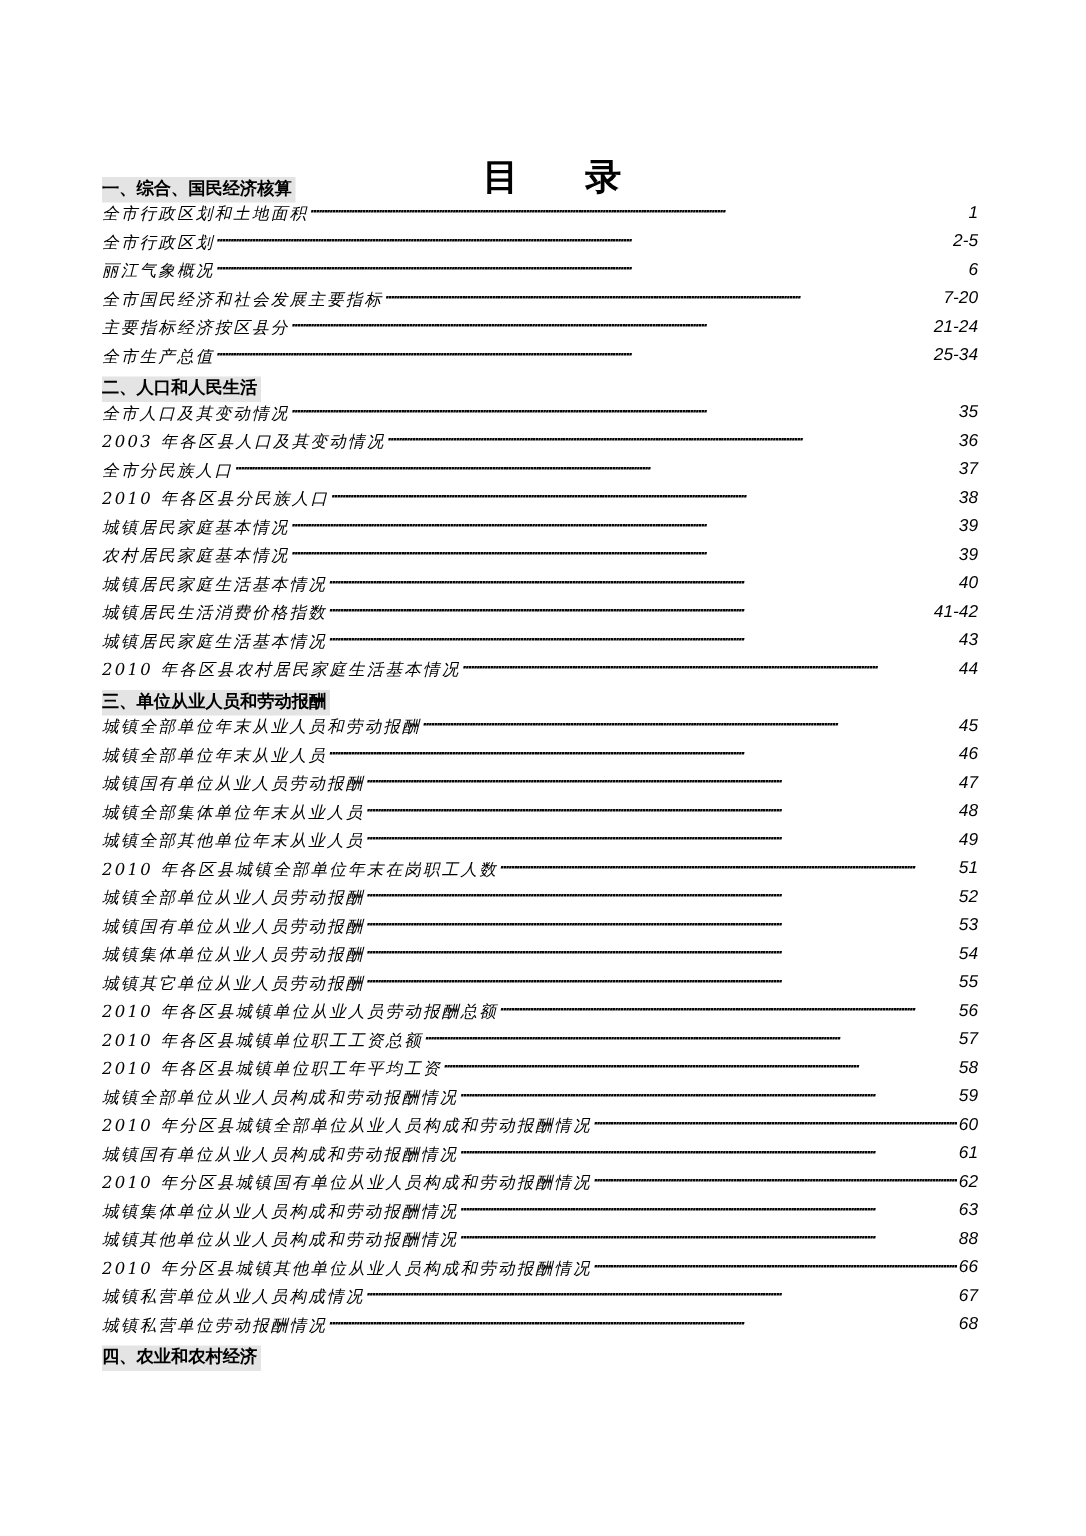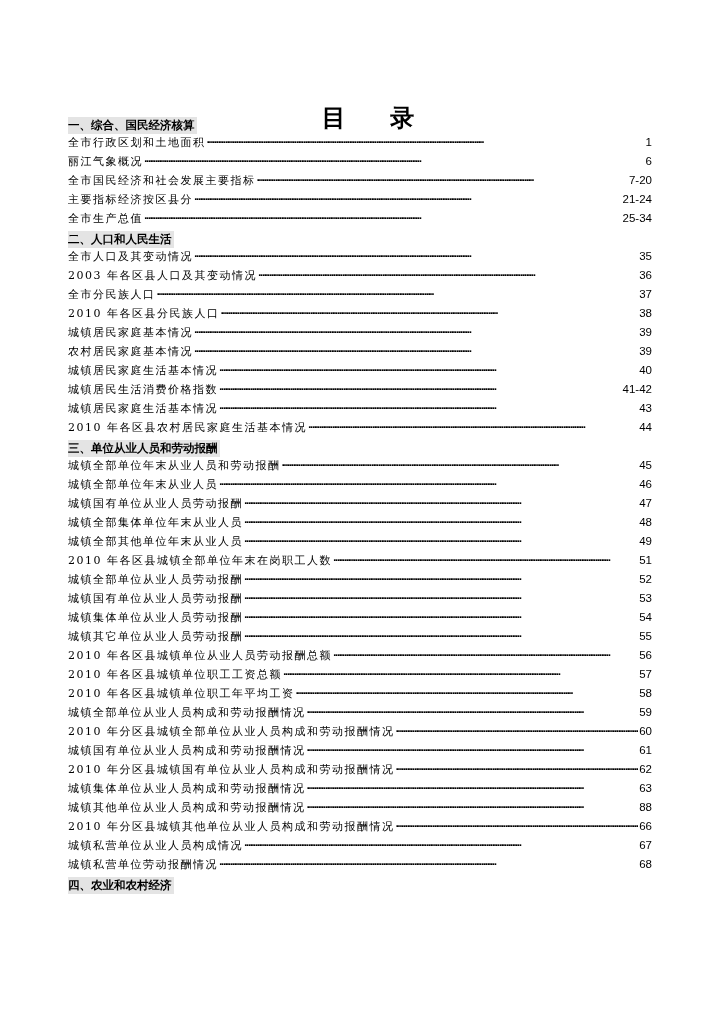--- a/index.html
+++ b/index.html
@@ -7,21 +7,21 @@
            font-family: "DejaVu Serif", "Liberation Serif", serif; color: #000; }
     .page-title { position: absolute; top: 82px; left: 0; width: 724px; text-align: center;
                   font-family: "DejaVu Sans", sans-serif; font-weight: bold; font-size: 24px;
                   letter-spacing: 18px; padding-left: 30px; box-sizing: border-box; line-height: 30px; margin-top: 21px; }
     .toc { position: absolute; top: 114px; left: 68px; width: 584px; }
     .section { display: inline-block; background: #e4e4e4; font-weight: bold;
                font-family: Liberation Mono, monospace; font-size: 11.5px; height: 17px;
                line-height: 17px; padding-right: 2px; margin: 1px 0 1px 0; }
     .section-wrap { height: 19px; }
     .entry { display: flex; align-items: flex-start; height: 19px; line-height: 19px;
-             font-size: 11px; white-space: nowrap; }
+             font-size: 11px; white-space: nowrap; font-style: italic; }
     .entry .label { flex: 0 0 auto; letter-spacing: 1.5px; }
     .entry .leader { flex: 1 1 auto; overflow: hidden; margin: 0 1px; position: relative; height: 19px; }
     .entry .leader::before { content: "························································································································································";
                              position: absolute; left: 0; top: 0; font-family: "DejaVu Sans", sans-serif;
                              font-size: 9px; letter-spacing: -1.6px; font-weight: bold; }
     .entry .page { flex: 0 0 auto; font-family: "Liberation Sans", sans-serif; font-size: 11.5px; }
   </style>
 </head>
 <body>
 
@@ -29,20 +29,25 @@
 
 <div class="toc">
 
   <div class="section-wrap"><span class="section">一、综合、国民经济核算</span></div>
   <div class="entry">
       <span class="label">全市行政区划和土地面积</span>
       <span class="leader"></span>
       <span class="page">1</span>
     </div>
   <div class="entry">
+      <span class="label">全市行政区划</span>
+      <span class="leader"></span>
+      <span class="page">2-5</span>
+    </div>
+  <div class="entry">
       <span class="label">丽江气象概况</span>
       <span class="leader"></span>
       <span class="page">6</span>
     </div>
   <div class="entry">
       <span class="label">全市国民经济和社会发展主要指标</span>
       <span class="leader"></span>
       <span class="page">7-20</span>
     </div>
   <div class="entry">

